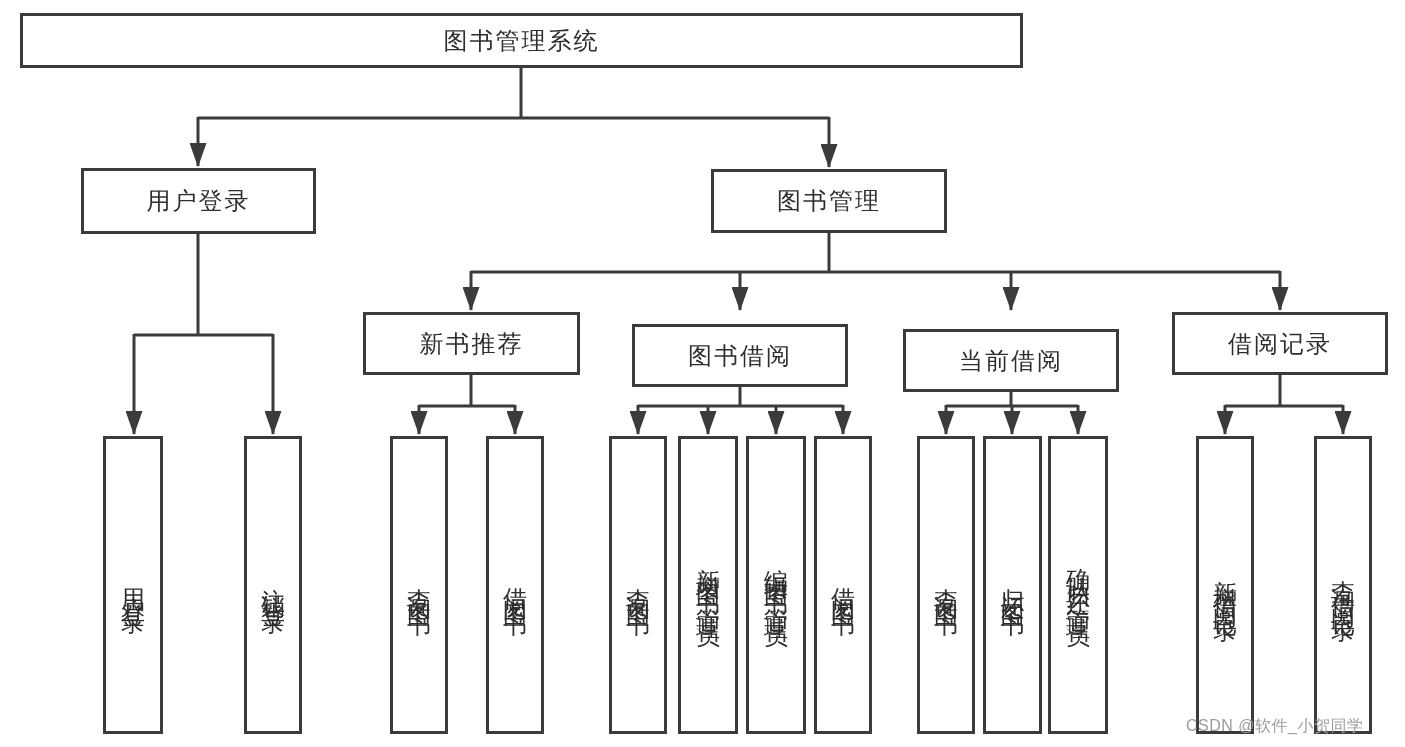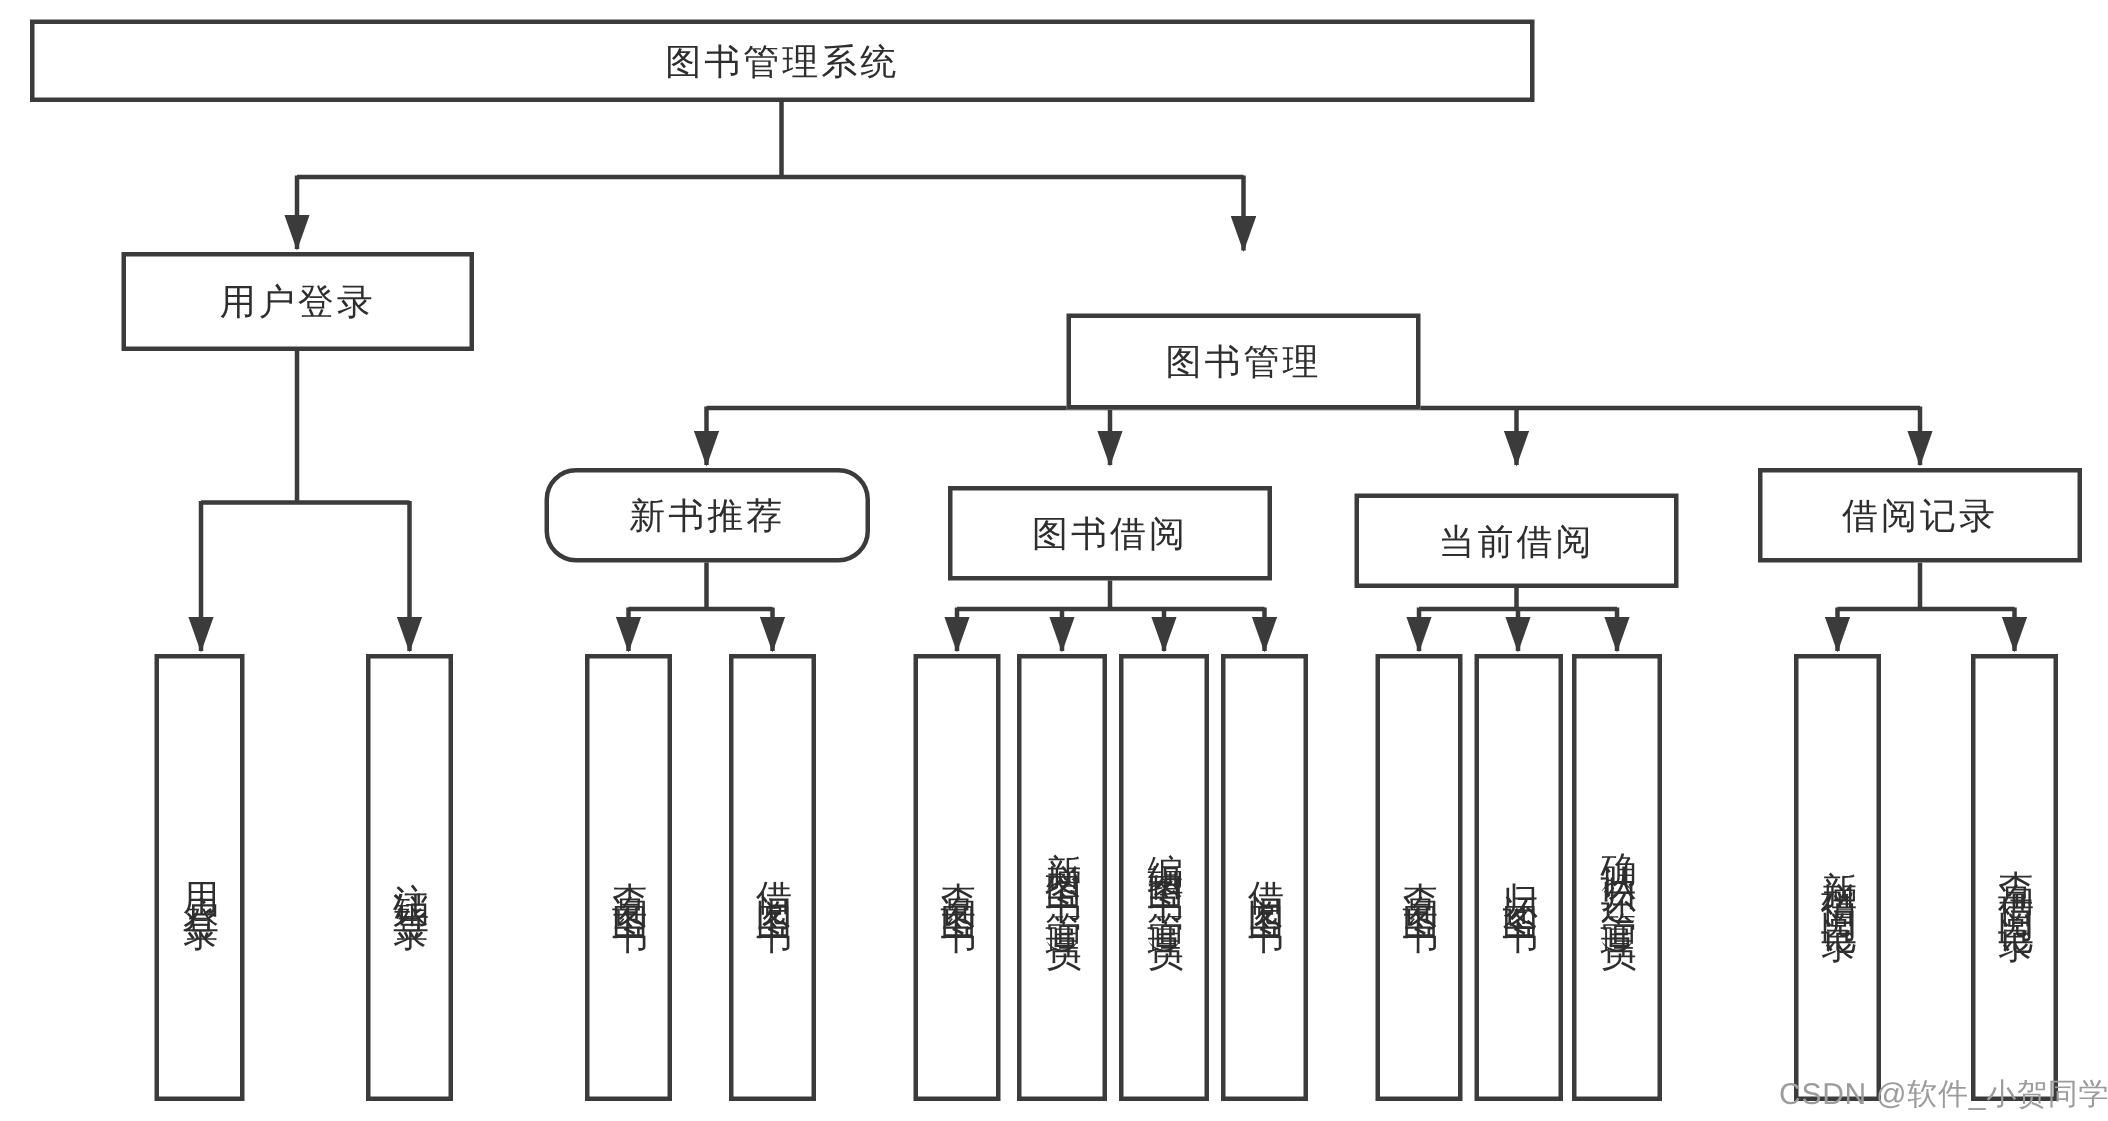--- a/index.html
+++ b/index.html
@@ -37,21 +37,21 @@
     writing-mode: vertical-rl;
     font-size: 24px;
     letter-spacing: 8px;
     line-height: 1;
   }
   .watermark {
     position: absolute;
     left: 1186px;
     top: 716px;
     width: 219px;
-    font-size: 20px;
+    font-size: 16px;
     letter-spacing: 0.5px;
     color: #9c9c9c;
     white-space: nowrap;
     z-index: 5;
   }
 </style>
 </head>
 <body>
 
 <div id="canvas">
@@ -91,23 +91,23 @@
     <line x1="946" y1="405" x2="946" y2="434" stroke="#3b3b3b" stroke-width="3" marker-end="url(#ah)"></line>
     <line x1="1012" y1="405" x2="1012" y2="434" stroke="#3b3b3b" stroke-width="3" marker-end="url(#ah)"></line>
     <line x1="1078" y1="405" x2="1078" y2="434" stroke="#3b3b3b" stroke-width="3" marker-end="url(#ah)"></line>
     <line x1="1225" y1="405" x2="1225" y2="434" stroke="#3b3b3b" stroke-width="3" marker-end="url(#ah)"></line>
     <line x1="1343" y1="405" x2="1343" y2="434" stroke="#3b3b3b" stroke-width="3" marker-end="url(#ah)"></line>
   </svg>
 
   <div class="node hnode" style="left:20px; top:13px; width:1003px; height:55px;">图书管理系统</div>
 
   <div class="node hnode" style="left:81px; top:168px; width:235px; height:66px;">用户登录</div>
-  <div class="node hnode" style="left:711px; top:169px; width:236px; height:64px;margin-top:40px;">图书管理</div>
+  <div class="node hnode" style="left:711px; top:169px; width:236px; height:64px;">图书管理</div>
 
-  <div class="node hnode" style="left:363px; top:312px; width:217px; height:63px;border-radius:21px;">新书推荐</div>
+  <div class="node hnode" style="left:363px; top:312px; width:217px; height:63px;">新书推荐</div>
   <div class="node hnode" style="left:632px; top:324px; width:216px; height:63px;">图书借阅</div>
   <div class="node hnode" style="left:903px; top:312px; width:216px; height:63px;margin-top:17px;">当前借阅</div>
   <div class="node hnode" style="left:1172px; top:312px; width:216px; height:63px;">借阅记录</div>
 
   <div class="node vnode" style="left:103px; top:436px; width:60px; height:298px;">用户登录</div>
   <div class="node vnode" style="left:244px; top:436px; width:58px; height:298px;">注销登录</div>
 
   <div class="node vnode" style="left:390px; top:436px; width:58px; height:298px;">查询图书</div>
   <div class="node vnode" style="left:486px; top:436px; width:58px; height:298px;">借阅图书</div>
 

